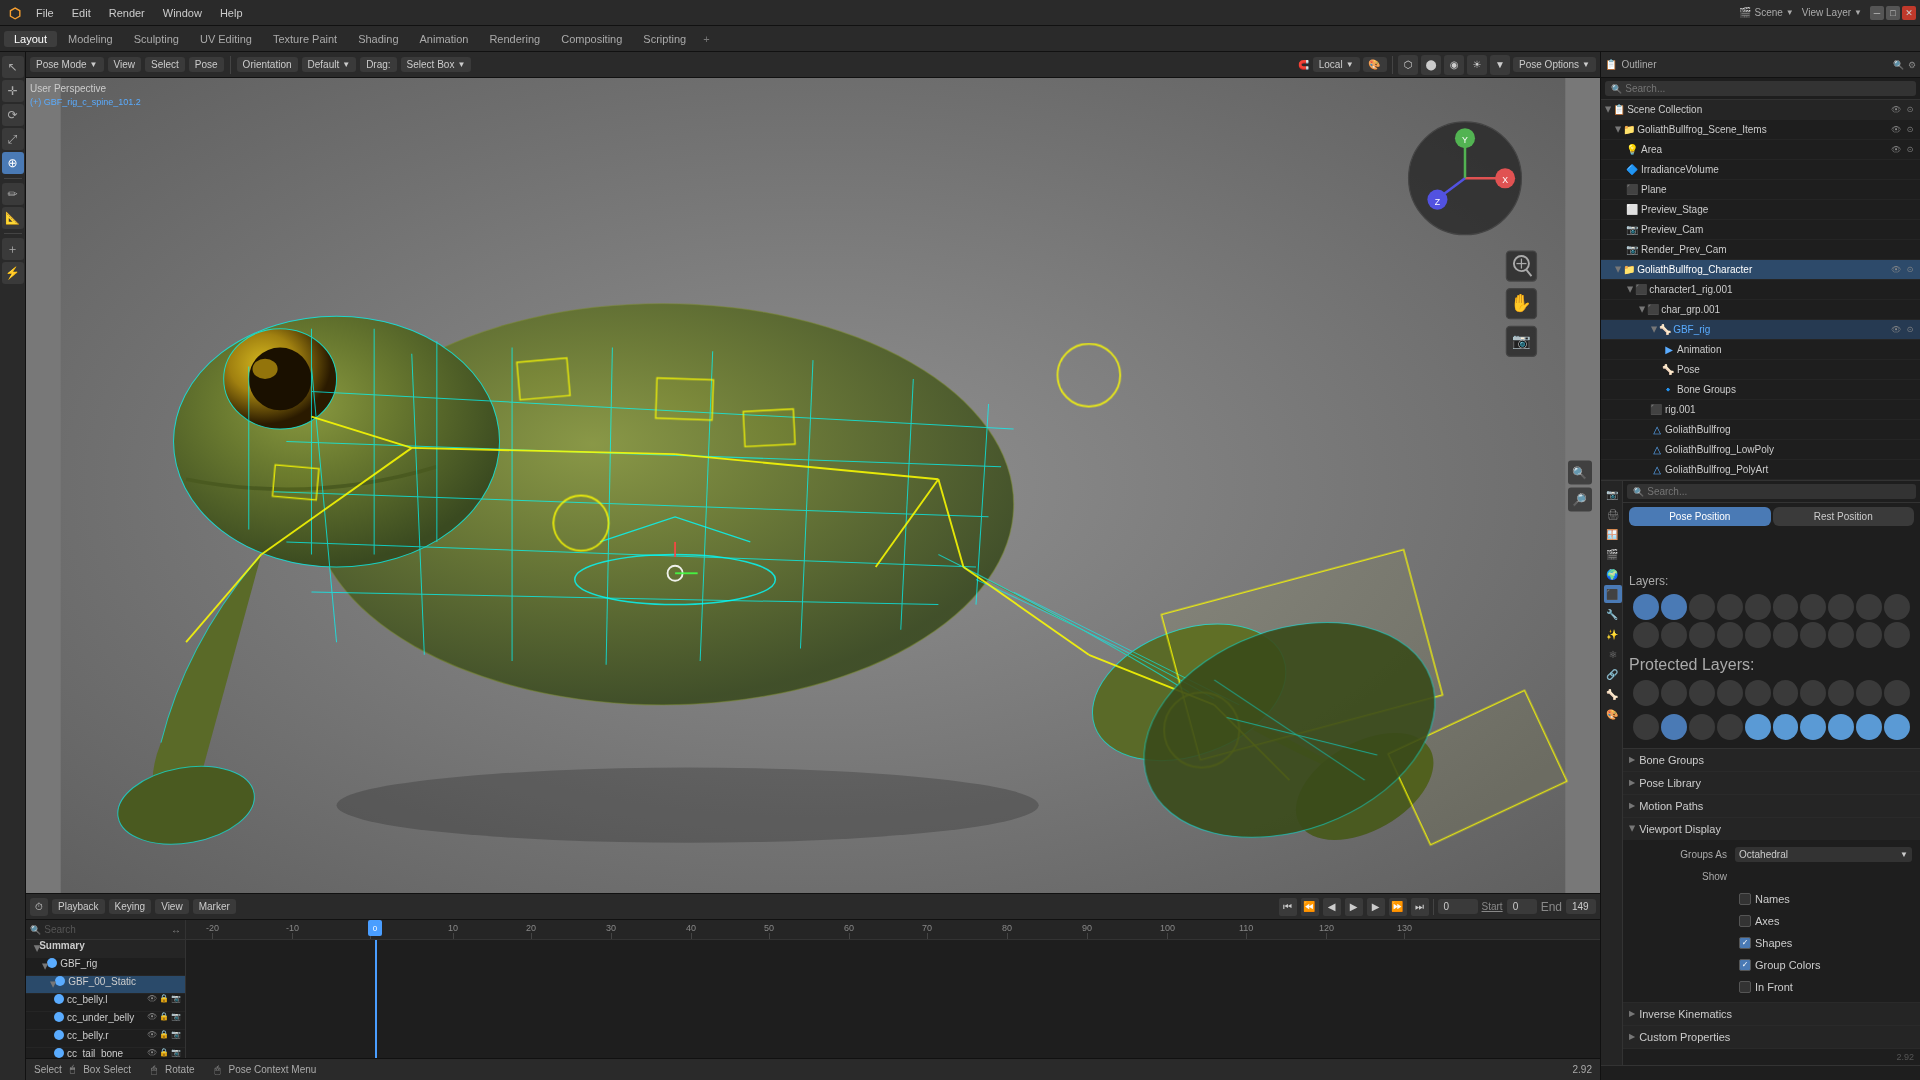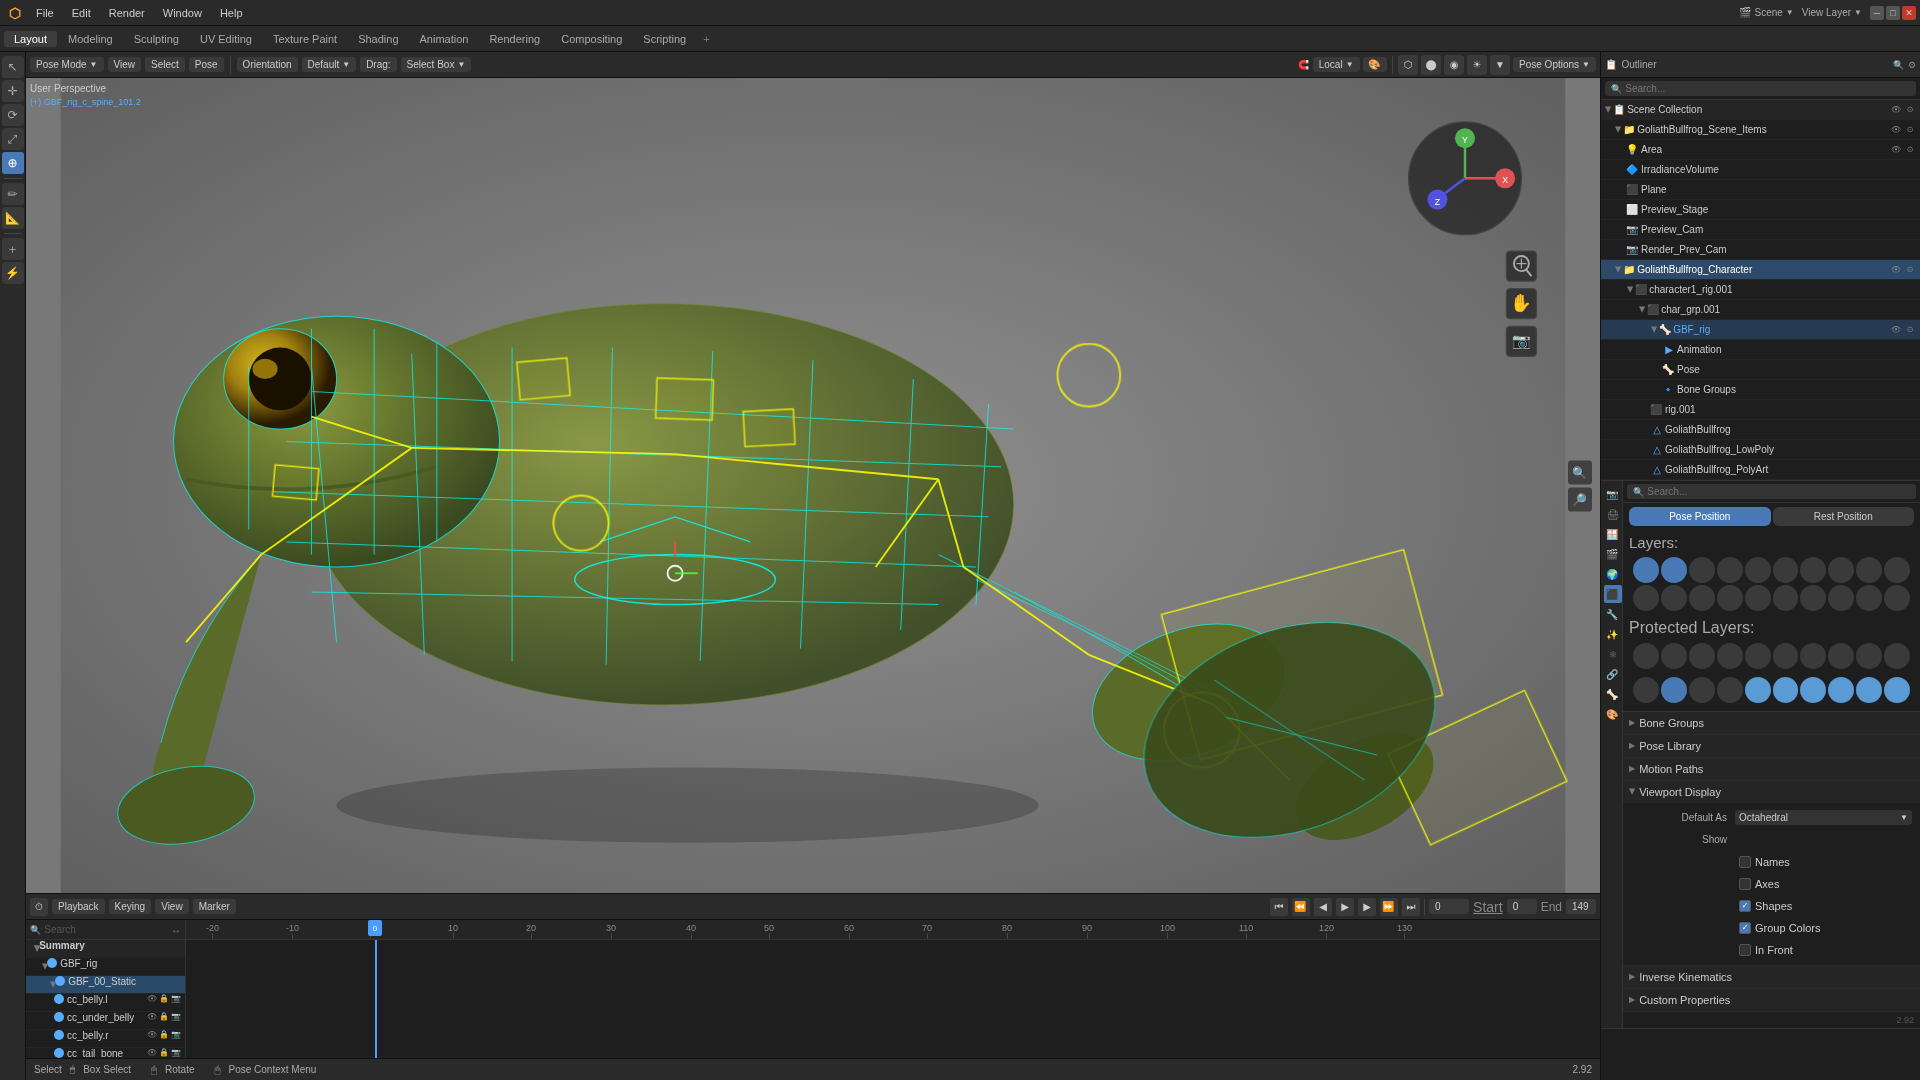--- a/index.html
+++ b/index.html
@@ -799,21 +799,21 @@
           <div class="play-btn">⏮</div>
           <div class="play-btn">⏪</div>
           <div class="play-btn">◀</div>
           <div class="play-btn">▶</div>
           <div class="play-btn">▶</div>
           <div class="play-btn">⏩</div>
           <div class="play-btn">⏭</div>
           <div style="width: 1px; height: 16px; background: #444;"></div>
 
           <div class="header-btn" style="min-width: 40px; text-align: center;">0</div>
-          <div style="color: #888; font-size: 14px; text-decoration: underline;">Start</div>
+          <div style="color: #888; font-size: 10px; text-decoration: underline;">Start</div>
           <div class="header-btn" style="min-width: 30px;">0</div>
           <div style="color: #888; font-size: 12px;">End</div>
           <div class="header-btn" style="min-width: 30px;">149</div>
         </div>
       </div>
 
       <div class="timeline-body">
 
         <div class="timeline-tracks">
 
@@ -1140,21 +1140,21 @@
             <input type="text" style="background: none; border: none; outline: none; color: rgb(170, 170, 170); font-size: 10px; flex: 1 1 0%;" placeholder="Search...">
           </div>
         </div>
 
         <div class="pose-btn-row">
           <div class="pose-btn active">Pose Position</div>
           <div class="pose-btn">Rest Position</div>
         </div>
 
         <div style="padding: 2px 6px 0 6px;">
-          <div style="font-size: 15px; color: #aaa; padding: 2px 0;">Layers:</div>
+          <div style="font-size: 12px; color: #aaa; padding: 2px 0; margin-top: 40px;">Layers:</div>
           <div class="layers-grid">
             <div class="layer-dot active"></div>
             <div class="layer-dot active"></div>
             <div class="layer-dot inactive"></div>
             <div class="layer-dot inactive"></div>
             <div class="layer-dot inactive"></div>
             <div class="layer-dot inactive"></div>
             <div class="layer-dot inactive"></div>
             <div class="layer-dot inactive"></div>
             <div class="layer-dot inactive"></div>
@@ -1223,21 +1223,21 @@
           </div>
         </div>
 
         <div class="prop-section">
           <div class="prop-section-header">
             <span class="expand-tri open">▶</span>
             <span>Viewport Display</span>
           </div>
           <div class="prop-section-content">
             <div class="prop-row">
-              <div class="prop-label">Default As</div>
+              <div class="prop-label">Groups As</div>
               <div class="prop-value" style="display: flex; align-items: center; justify-content: space-between; cursor: pointer;">
                 <span>Octahedral</span>
                 <span style="font-size: 8px;">▼</span>
               </div>
             </div>
             <div class="prop-row">
               <div class="prop-label">Show</div>
             </div>
             <div class="prop-row" style="padding-left: 110px;">
               <div class="checkbox"></div>

